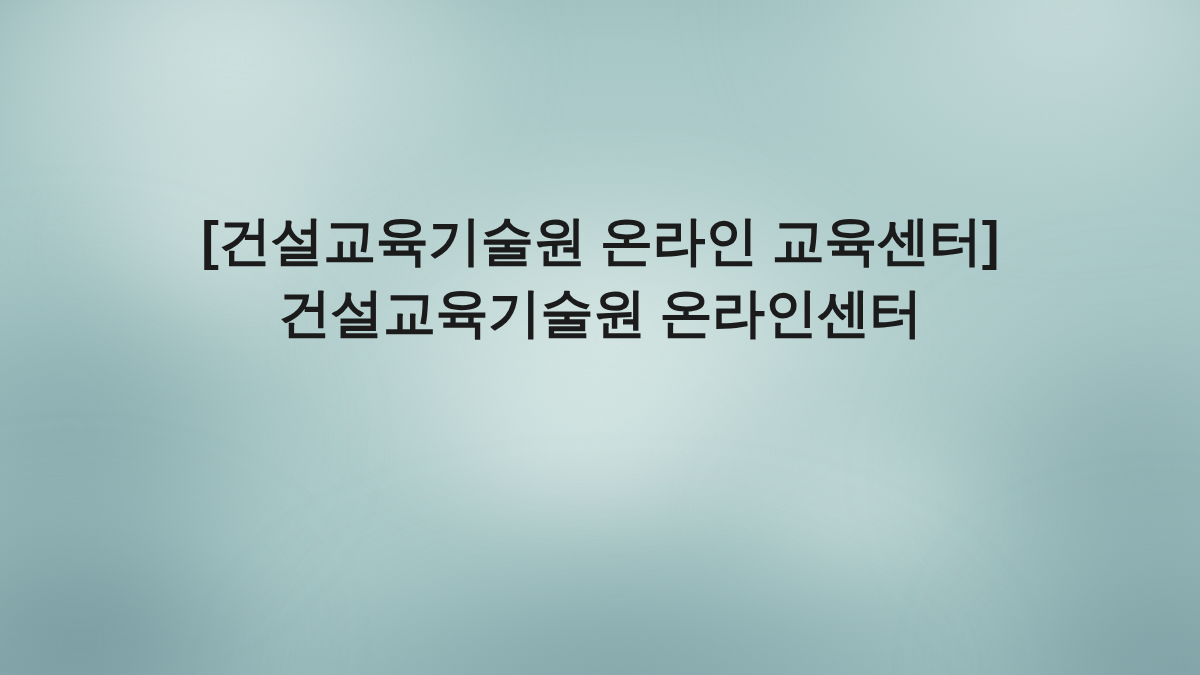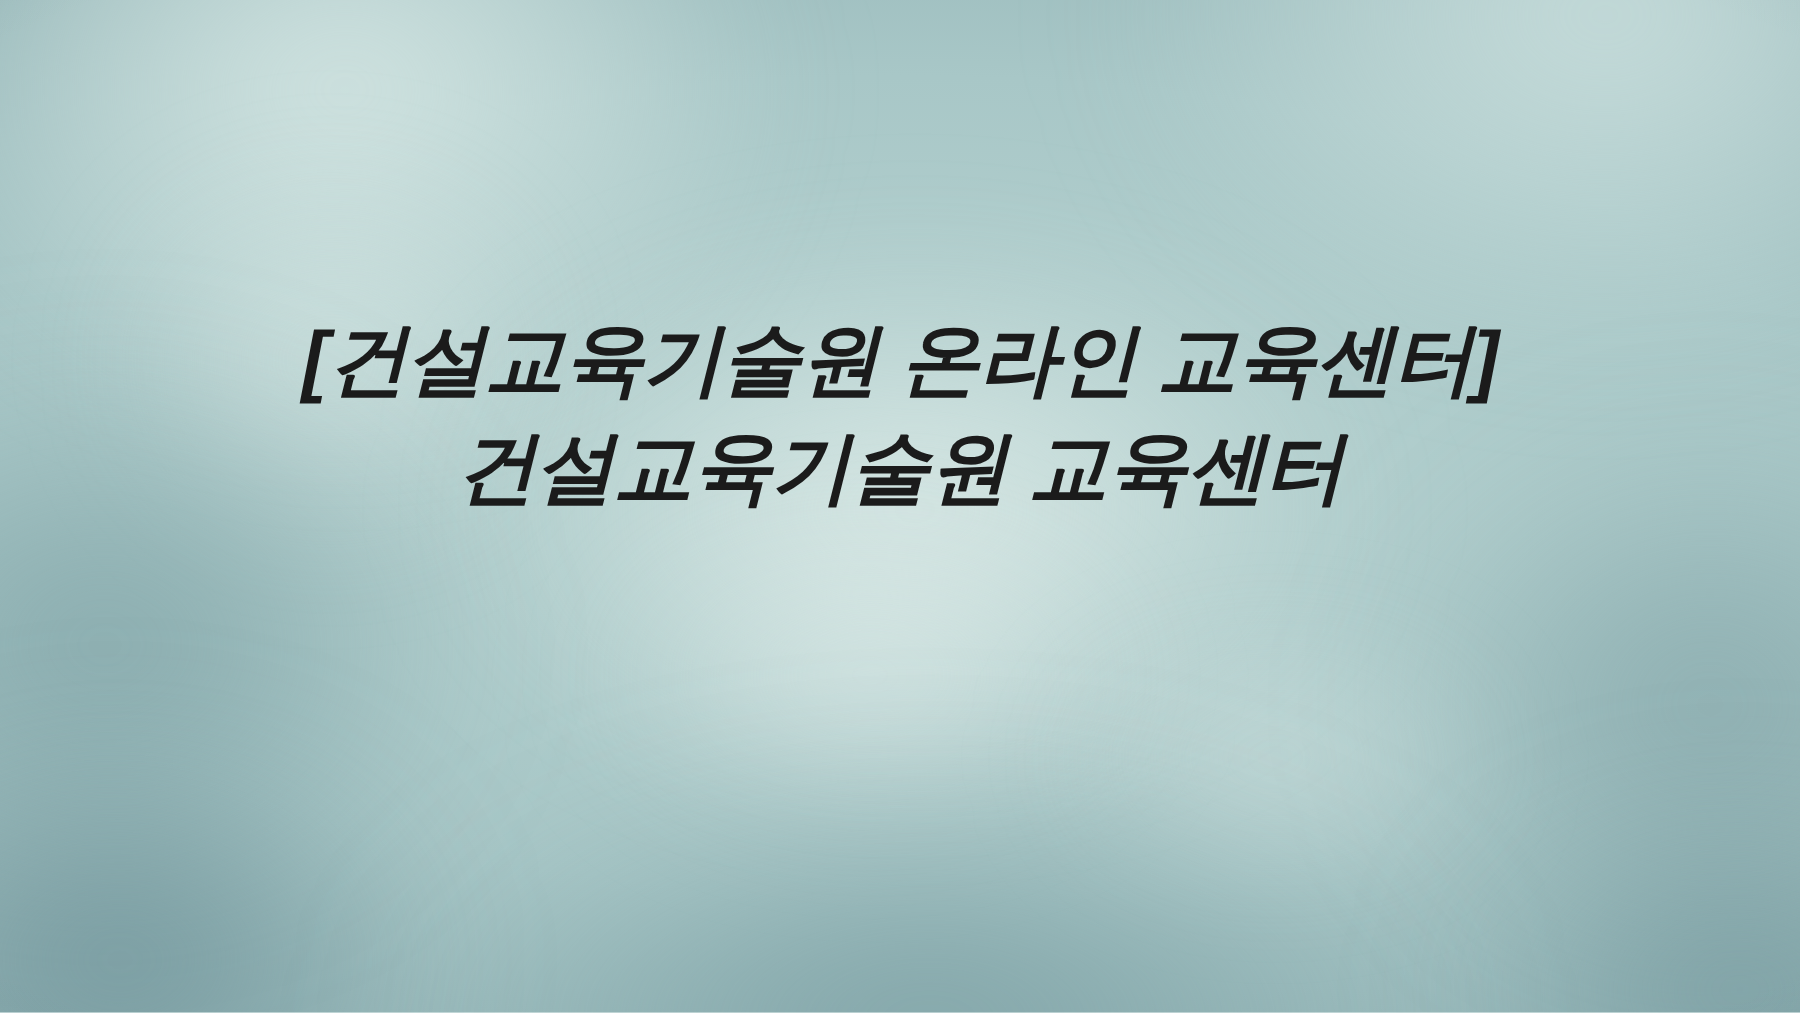--- a/index.html
+++ b/index.html
@@ -9,21 +9,20 @@
     height: 675px;
     overflow: hidden;
   }
 
   #canvas {
     position: relative;
     width: 1200px;
     height: 675px;
     background-color: #a9c6c6;
     overflow: hidden;
-    font-style: italic;
   }
 
   
   .blob {
     position: absolute;
     border-radius: 50%;
     pointer-events: none;
   }
 
   #bg-base {
@@ -177,16 +176,16 @@
   <div class="blob" id="blob-right-dark"></div>
   <div class="blob" id="blob-swirl-a"></div>
   <div class="blob" id="blob-swirl-b"></div>
   <div class="blob" id="blob-bottom-left-dark"></div>
   <div class="blob" id="blob-bottom-dark"></div>
   <div class="blob" id="blob-bottom-right-dark"></div>
   <div id="blob-edge-shadow"></div>
 
   <div id="title-block">
     <div class="title-line">[건설교육기술원 온라인 교육센터]</div>
-    <div class="title-line">건설교육기술원 교육센터</div>
+    <div class="title-line">건설교육기술원 온라인센터</div>
   </div>
 
 </div>
 
 </body></html>

